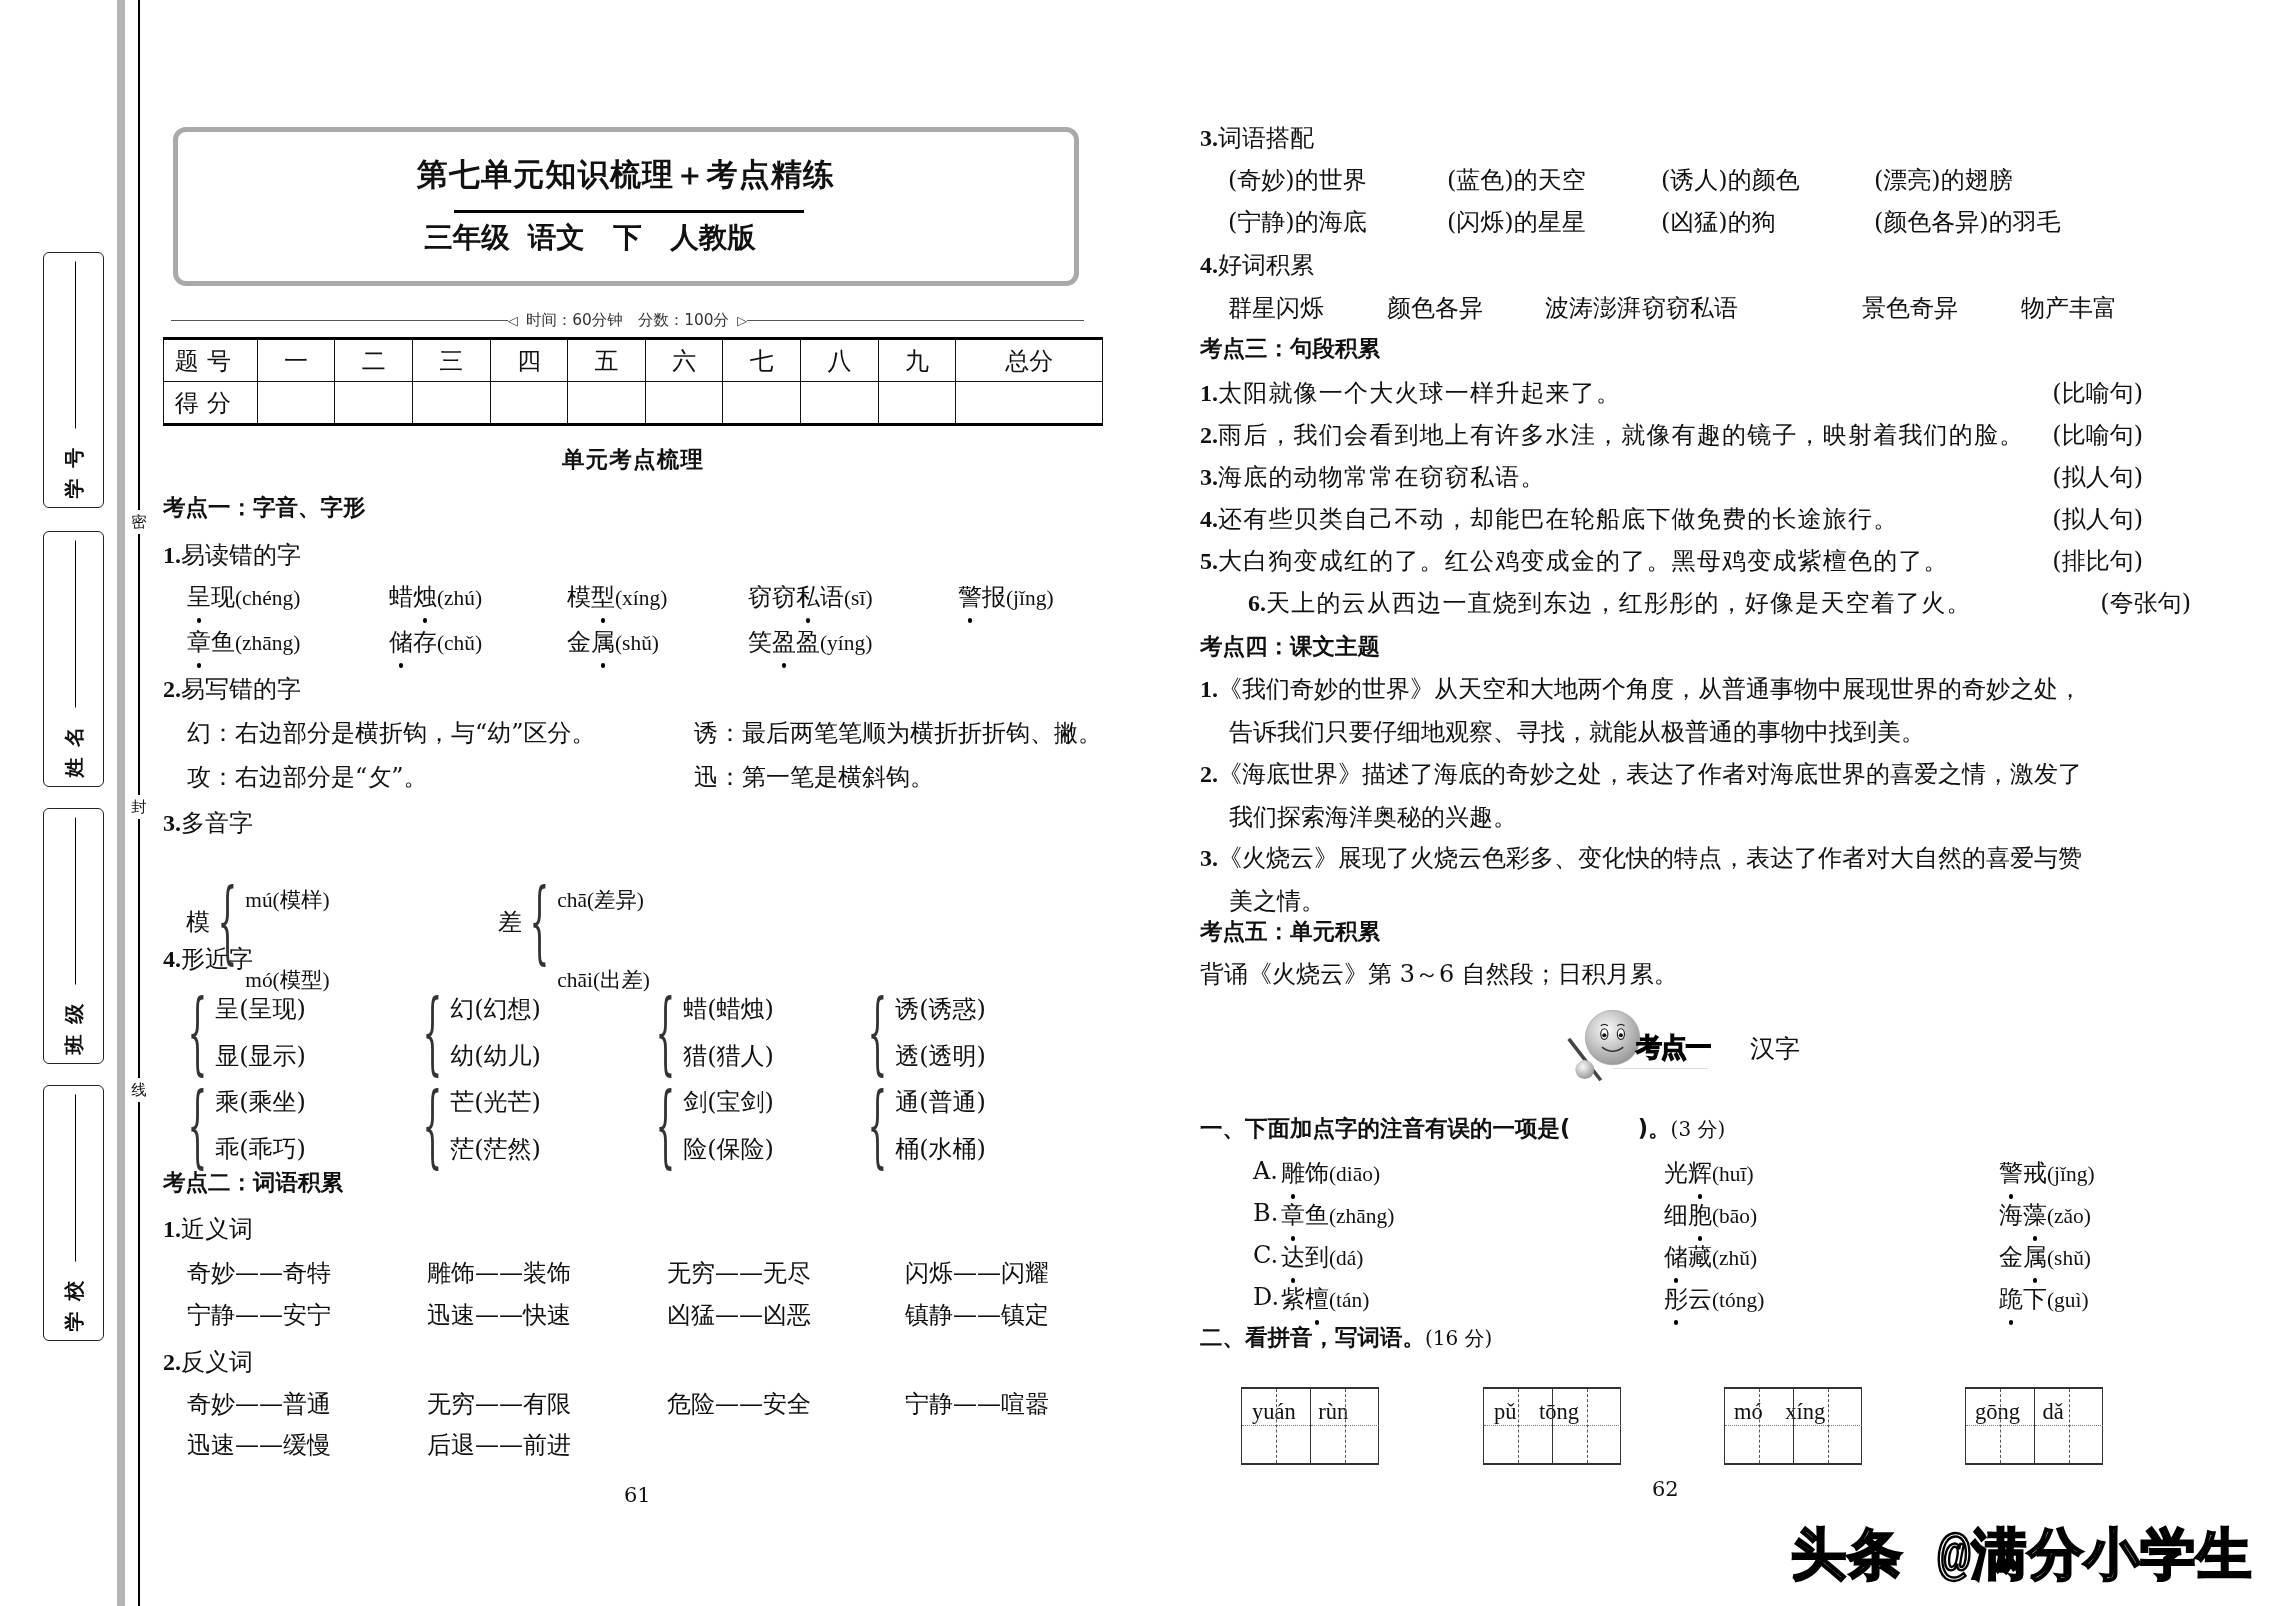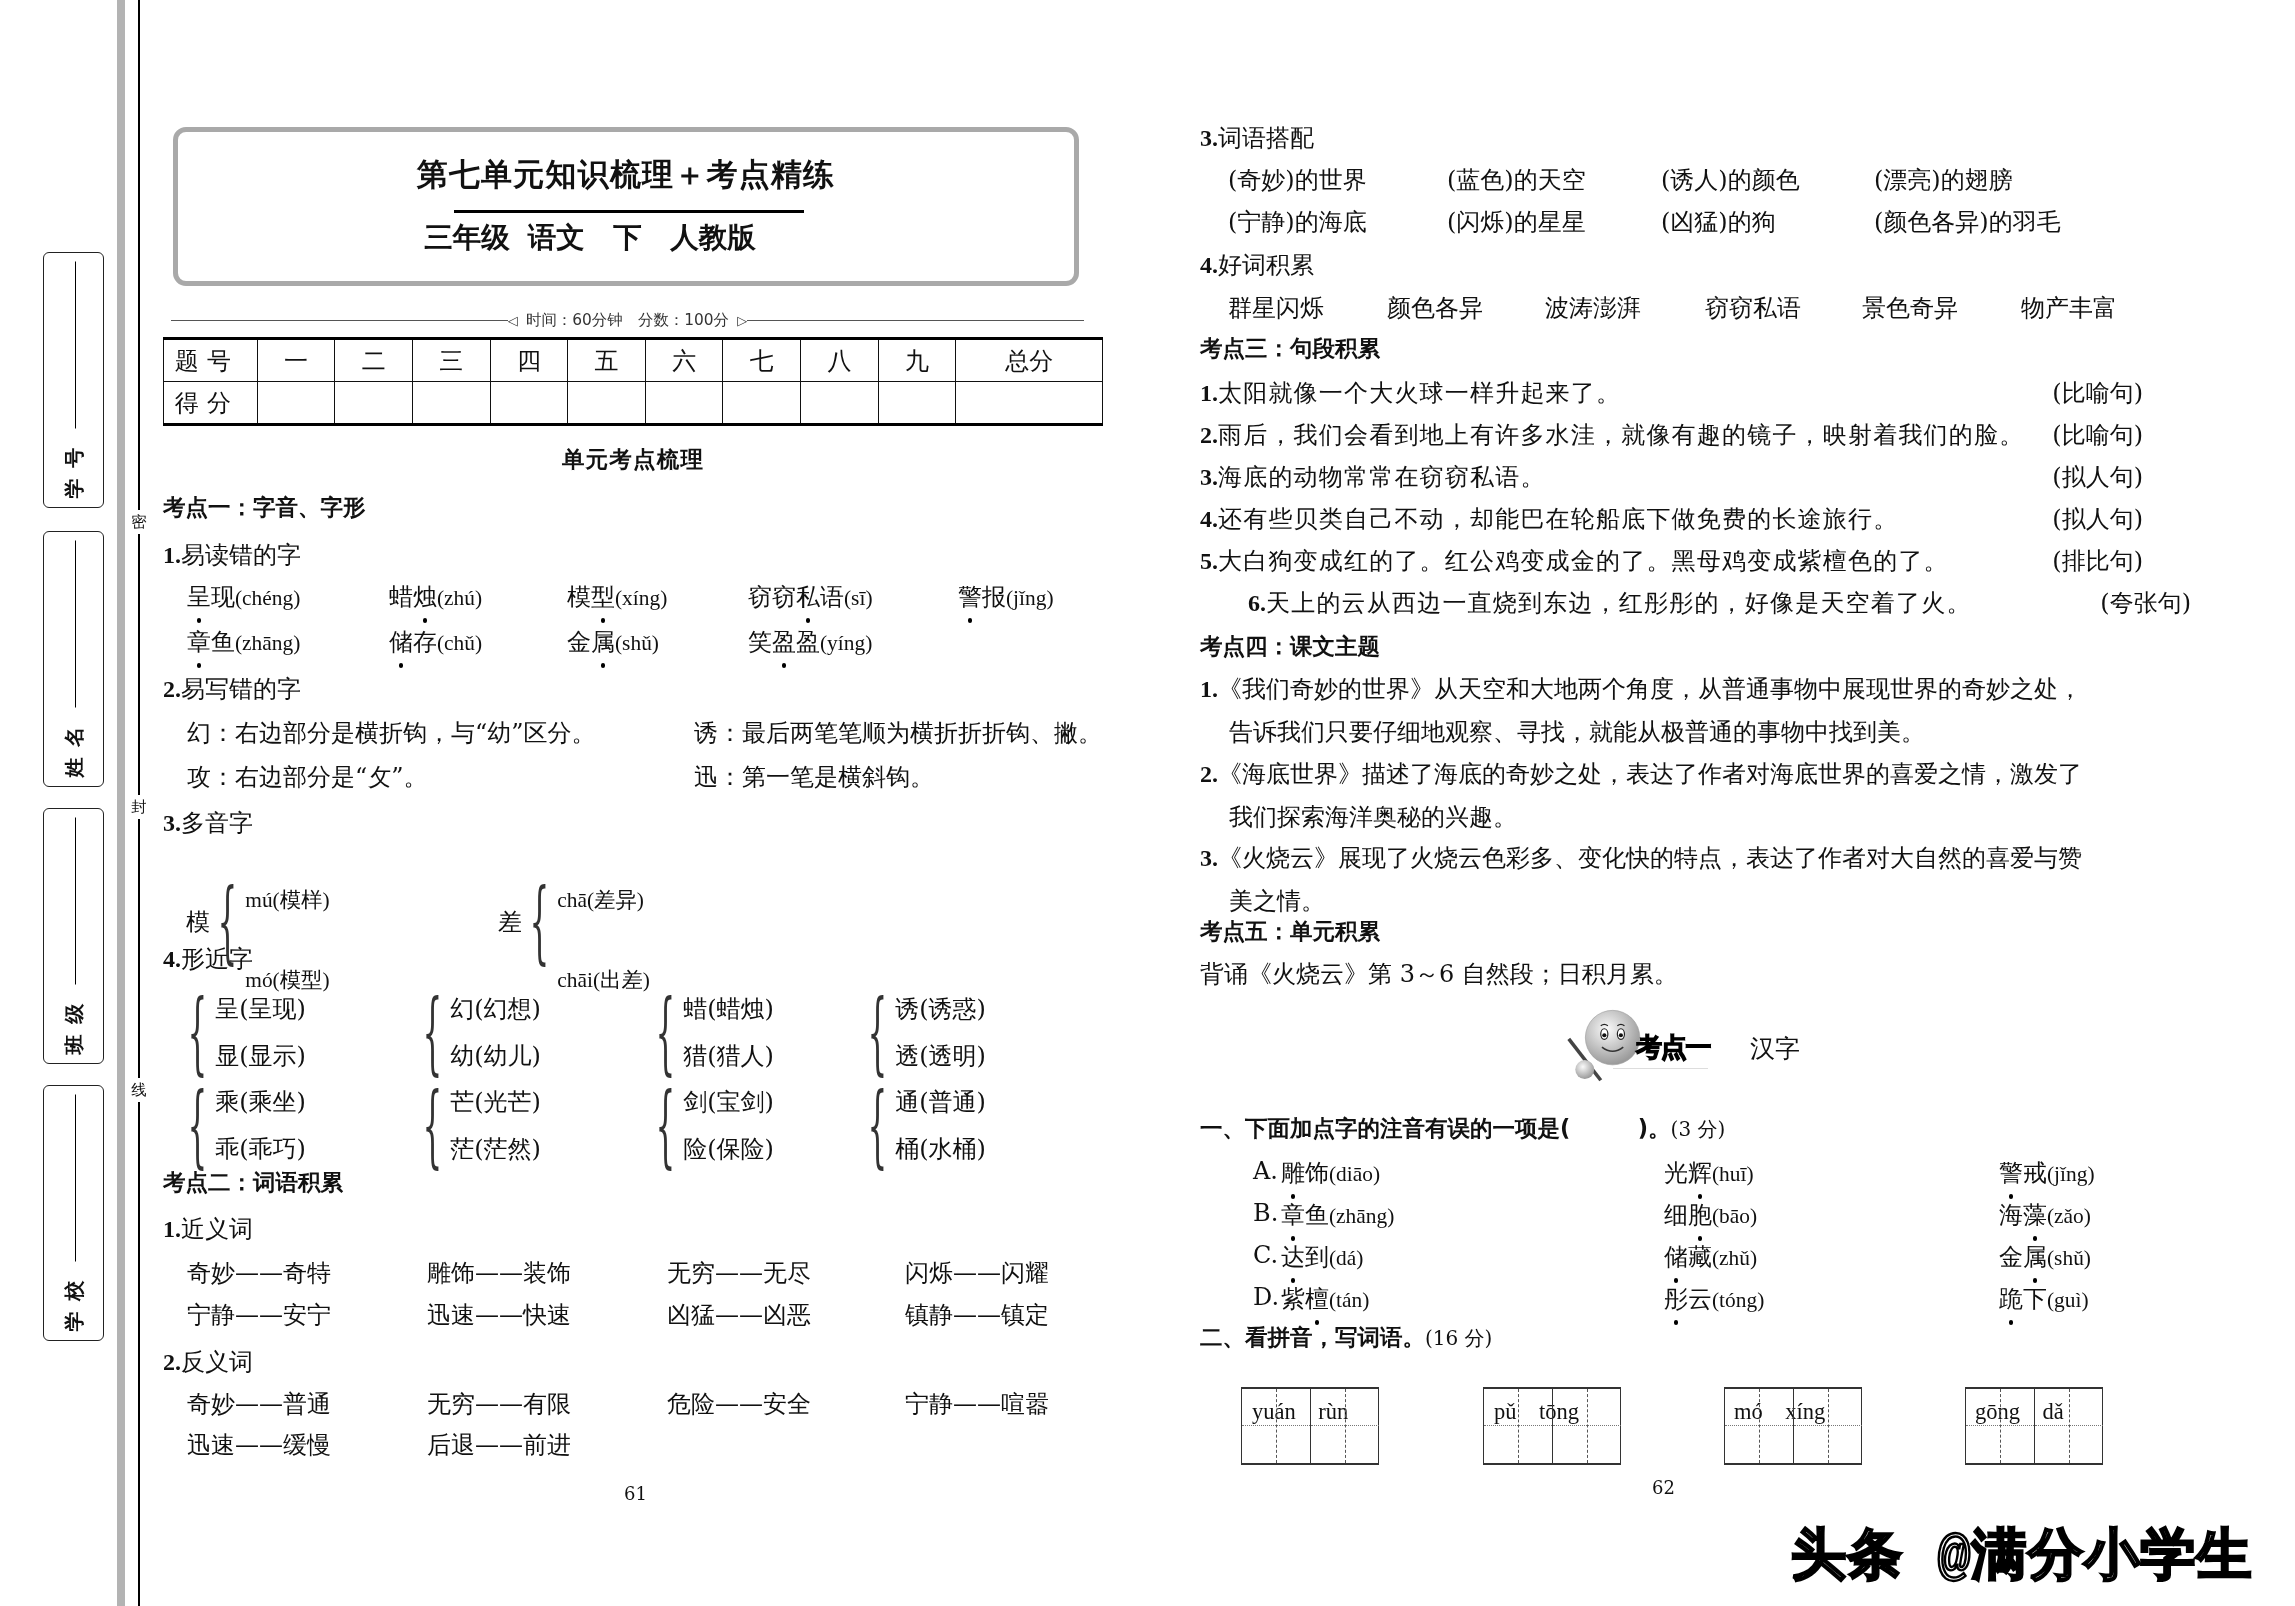--- a/index.html
+++ b/index.html
@@ -40,21 +40,21 @@
   .h-num b{font-family:"Liberation Serif",serif;}
   .txt40{font-size:24px;white-space:nowrap;}
   .py{font-family:Liberation Serif, serif;font-size:21.4px;margin-top:36px;}
   .dot{position:relative;display:inline-block;}
   .dot::after{content:"";position:absolute;left:50%;bottom:-9.5px;width:4.2px;height:4.2px;margin-left:-1.8px;border-radius:50%;background:#000;}
 
   .brace-pair{display:flex;align-items:center;}
   .brace{font-size:89px;line-height:1;font-weight:100;transform:scaleX(.35);margin:0 -10.7px;color:#333;font-family:"DejaVu Serif",serif;}
   .brace-col{display:flex;flex-direction:column;gap:15.4px;}
 
-  .page-num{font-size:18px;}
+  .page-num{font-size:21px;}
 
   
   .rp{left:1200px;}
   .tag{position:absolute;right:0;}
   .tiangrid{position:absolute;width:136px;height:74px;border-top:2.4px solid #333;border-bottom:2.4px solid #333;border-left:1.2px solid #333;border-right:1.2px solid #333;}
   .tiangrid .cell{position:absolute;top:0;width:68px;height:74px;}
   .tiangrid .cell.b{left:68px;border-left:1.2px solid #333;}
   .tiangrid .vd{position:absolute;top:0;left:34px;height:74px;border-left:1.2px dashed #555;}
   .tiangrid .hd{position:absolute;left:0;top:36px;width:68px;border-top:1.2px dotted #777;}
 
@@ -300,21 +300,21 @@
     <div class="abs txt40" style="left:1874px;top:206px">(颜色各异)的羽毛</div>
   </div>
 
 <div class="abs h-num rp" style="top:249px">
   <b>4.</b><span>好词积累</span>
 </div>
 <div id="goodwords-grid">
     <div class="abs txt40" style="left:1228px;top:292px">群星闪烁</div>
     <div class="abs txt40" style="left:1387px;top:292px">颜色各异</div>
     <div class="abs txt40" style="left:1545px;top:292px">波涛澎湃</div>
-    <div class="abs txt40" style="left:1705px;top:292px">窃窃私语</div>
+    <div class="abs txt40" style="left:1642px;top:292px">窃窃私语</div>
     <div class="abs txt40" style="left:1862px;top:292px">景色奇异</div>
     <div class="abs txt40" style="left:2021px;top:292px">物产丰富</div>
   </div>
 
 <div class="abs h-kd rp" style="top:333px">考点三：句段积累</div>
 <div id="sentences">
     <div class="abs txt40" style="left:1200px;top:377px;width:943px;"><b style="font-family:&quot;Liberation Serif&quot;,serif">1.</b><span style="letter-spacing:1.2px">太阳就像一个大火球一样升起来了。</span><span class="tag">(比喻句)</span></div>
     <div class="abs txt40" style="left:1200px;top:419px;width:943px;"><b style="font-family:&quot;Liberation Serif&quot;,serif">2.</b><span style="letter-spacing:1.2px">雨后，我们会看到地上有许多水洼，就像有趣的镜子，映射着我们的脸。</span><span class="tag">(比喻句)</span></div>
     <div class="abs txt40" style="left:1200px;top:461px;width:943px;"><b style="font-family:&quot;Liberation Serif&quot;,serif">3.</b><span style="letter-spacing:1.2px">海底的动物常常在窃窃私语。</span><span class="tag">(拟人句)</span></div>
     <div class="abs txt40" style="left:1200px;top:503px;width:943px;"><b style="font-family:&quot;Liberation Serif&quot;,serif">4.</b><span style="letter-spacing:1.2px">还有些贝类自己不动，却能巴在轮船底下做免费的长途旅行。</span><span class="tag">(拟人句)</span></div>

